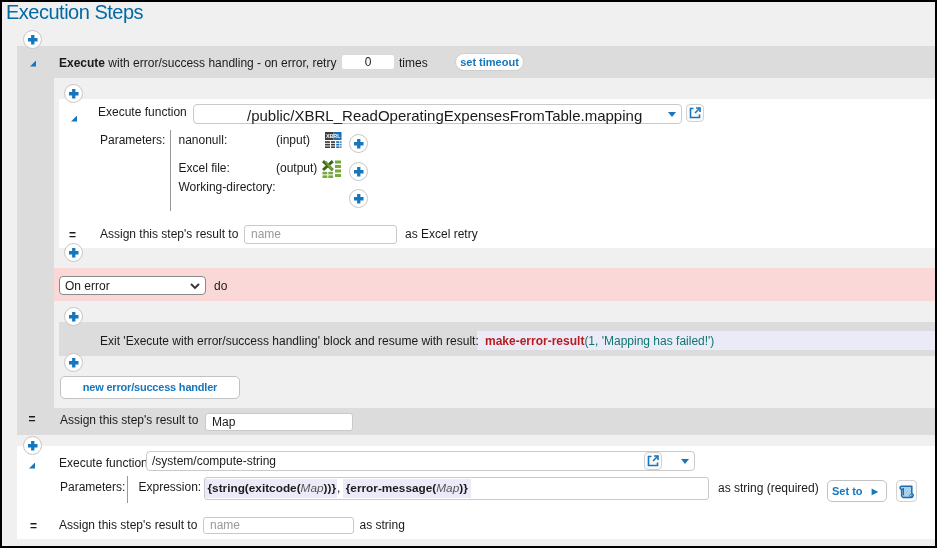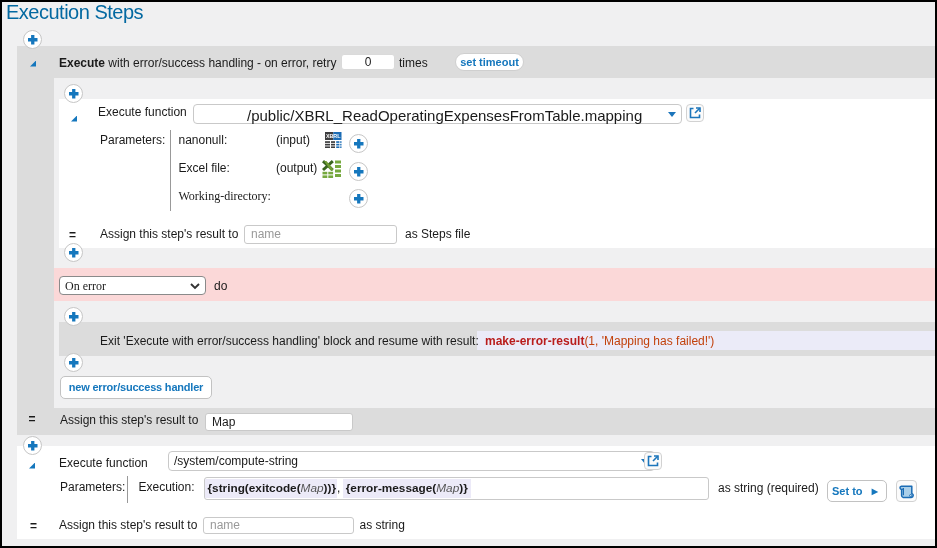--- a/index.html
+++ b/index.html
@@ -60,21 +60,21 @@
       <path d="M7 1 h4 v4" fill="none" stroke="#1b75bb" stroke-width="1.6"></path>
     </svg>
   </div>
 
 <div class="lbl" style="left:100px; top:133px;">Parameters:</div>
 <div class="abs" style="left:169.5px; top:130px; width:1px; height:81px; background:#999;"></div>
 <div class="lbl" style="left:178.5px; top:133px;">nanonull:</div>
 <div class="lbl" style="left:276px; top:133px;text-align:center;">(input)</div>
 <div class="lbl" style="left:178.5px; top:161px;">Excel file:</div>
 <div class="lbl" style="left:276px; top:161px;">(output)</div>
-<div class="lbl" style="left:178.5px; top:189px;font-family:Liberation Serif, serif;">Working-directory:</div>
+<div class="lbl" style="left:178.5px; top:180px;">Working-directory:</div>
 
 <svg class="abs" style="left:324px; top:132px;" width="18" height="16" viewBox="0 0 18 16">
   <rect x="1" y="0" width="8.3" height="8" fill="#3d3d3f"></rect>
   <rect x="9.3" y="0" width="8.2" height="8" fill="#1b6cb5"></rect>
   <text x="9.2" y="6.4" text-anchor="middle" font-family="Liberation Sans" font-size="6" font-weight="bold" fill="#fff" textLength="14.6" lengthAdjust="spacingAndGlyphs">XBRL</text>
   <g fill="#3d3d3f">
     <rect x="1" y="9.2" width="5" height="1.7"></rect>
       <rect x="7" y="9.2" width="4" height="1.7"></rect>
     <rect x="1" y="11.8" width="5" height="1.7"></rect>
       <rect x="7" y="11.8" width="4" height="1.7"></rect>
@@ -121,85 +121,85 @@
   </div>
 <div class="circle" style="left:349px; top:189px;">
     <svg width="9.5" height="9.5" style="left:4.25px;top:4.25px;" viewBox="0 0 9.5 9.5">
       <path d="M3.1 0h3.3v3.1h3.1v3.3H6.4v3.1H3.1V6.4H0V3.1h3.1z" fill="#1577bd"></path>
     </svg>
   </div>
 
 <div class="lbl" style="left:69px; top:227.5px; font-weight:bold;">=</div>
 <div class="lbl" style="left:100px; top:227px;">Assign this step's result to</div>
 <div class="inp" style="left:244px; top:225px; width:153px; height:19px; line-height:17px; padding-left:6px;"><span class="ph">name</span></div>
-<div class="lbl" style="left:405px; top:227px;">as Steps file</div>
+<div class="lbl" style="left:405px; top:227px;">as Excel retry</div>
 
 <div class="circle" style="left:64px; top:243px;">
     <svg width="9.5" height="9.5" style="left:4.25px;top:4.25px;" viewBox="0 0 9.5 9.5">
       <path d="M3.1 0h3.3v3.1h3.1v3.3H6.4v3.1H3.1V6.4H0V3.1h3.1z" fill="#1577bd"></path>
     </svg>
   </div>
 
 <div class="abs" style="left:54px; top:268px; width:881px; height:33px; background:#fbd8d8;"></div>
 <div class="abs" style="left:59px; top:276px; width:147px; height:18.5px; background:#fff; border:1px solid #8a8a8a; border-radius:4px;">
-  <div class="abs" style="left:5px; top:1.5px;font-family:Liberation Serif, serif;">On error</div>
+  <div class="abs" style="left:5px; top:1.5px;">On error</div>
   <svg class="abs" style="right:5px; top:5.5px;" width="10" height="7">
       <path d="M1 1 L5 5 L9 1" fill="none" stroke="#333" stroke-width="1.9"></path>
     </svg>
 </div>
 <div class="lbl" style="left:214px; top:279px;">do</div>
 
 <div class="circle" style="left:64px; top:307px;">
     <svg width="9.5" height="9.5" style="left:4.25px;top:4.25px;" viewBox="0 0 9.5 9.5">
       <path d="M3.1 0h3.3v3.1h3.1v3.3H6.4v3.1H3.1V6.4H0V3.1h3.1z" fill="#1577bd"></path>
     </svg>
   </div>
 
 <div class="abs" style="left:59px; top:322px; width:876px; height:34px; background:#dcdcdc;"></div>
 <div class="abs" style="left:477px; top:331px; width:458px; height:18.5px; background:#ebebf8;"></div>
 <div class="lbl" style="left:100px; top:334px;">Exit 'Execute with error/success handling' block and resume with result:</div>
-<div class="lbl" style="left:485px; top:334px;"><b style="color:#b91c1c;">make-error-result</b><span style="color:#c2410c;">(1, 'Mapping has failed!')</span></div>
+<div class="lbl" style="left:485px; top:334px;"><b style="color:#b91c1c;">make-error-result</b><span style="color:#0f766e;">(1, 'Mapping has failed!')</span></div>
 
 <div class="circle" style="left:64px; top:353px;">
     <svg width="9.5" height="9.5" style="left:4.25px;top:4.25px;" viewBox="0 0 9.5 9.5">
       <path d="M3.1 0h3.3v3.1h3.1v3.3H6.4v3.1H3.1V6.4H0V3.1h3.1z" fill="#1577bd"></path>
     </svg>
   </div>
 
-<div class="pill" style="left:60px; top:376px; width:152px; height:23px; border-radius:5px; font-size:11px; letter-spacing:-0.2px; line-height:21px;">new error/success handler</div>
+<div class="pill" style="left:60px; top:376px; width:180px; height:23px; border-radius:5px; font-size:11px; letter-spacing:-0.2px; line-height:21px;">new error/success handler</div>
 
 <div class="abs" style="left:17px; top:408px; width:918px; height:27px; background:#dcdcdc;"></div>
 <div class="lbl" style="left:28.5px; top:412px; font-weight:bold;">=</div>
 <div class="lbl" style="left:60px; top:413px;">Assign this step's result to</div>
 <div class="inp" style="left:205px; top:412.5px; width:148px; height:18px; line-height:16px; padding-left:6px;">Map</div>
 
 <div class="circle" style="left:23px; top:436px;">
     <svg width="9.5" height="9.5" style="left:4.25px;top:4.25px;" viewBox="0 0 9.5 9.5">
       <path d="M3.1 0h3.3v3.1h3.1v3.3H6.4v3.1H3.1V6.4H0V3.1h3.1z" fill="#1577bd"></path>
     </svg>
   </div>
 
 <div class="abs" style="left:17px; top:446px; width:918px; height:93px; background:#fff;"></div>
 <div class="tri" style="left:29px; top:462.5px;"></div>
 <div class="lbl" style="left:59px; top:455.5px;">Execute function</div>
-<div class="combo" style="left:168px; top:451px; width:487px; height:20px;">
+<div class="combo" style="left:146px; top:451px; width:549px; height:20px;">
   <div class="ctext">/system/compute-string</div>
   <div class="carrow" style="right:5px; top:7px;"></div>
 </div>
 <div class="sqbtn" style="left:644px; top:452px;">
     <svg width="12" height="12" style="position:absolute;left:2px;top:2px;" viewBox="0 0 12 12">
       <path d="M4.5 1.5 H1.5 V10.5 H10.5 V7.5" fill="none" stroke="#1b75bb" stroke-width="1.6"></path>
       <path d="M6 6 L10.7 1.3" stroke="#1b75bb" stroke-width="1.6"></path>
       <path d="M7 1 h4 v4" fill="none" stroke="#1b75bb" stroke-width="1.6"></path>
     </svg>
   </div>
 
 <div class="lbl" style="left:60px; top:479.5px;">Parameters:</div>
 <div class="abs" style="left:127px; top:476px; width:1px; height:27px; background:#999;"></div>
-<div class="lbl" style="left:138.5px; top:479.5px;">Execution:</div>
+<div class="lbl" style="left:138.5px; top:479.5px;">Expression:</div>
 <div class="inp" style="left:203.5px; top:477px; width:505.5px; height:23px;"></div>
 <div class="lbl" style="left:204.5px; top:479px; line-height:19px;"><span style="background:#eceaf8; font-weight:bold; font-size:11.8px; padding:2px 1px 3px 3px;">{string(exitcode(<i style="color:#555; font-weight:normal;">Map</i>))}</span>, <span style="background:#eceaf8; font-weight:bold; font-size:11.8px; padding:2px 3px 3px;">{error-message(<i style="color:#555; font-weight:normal;">Map</i>)}</span></div>
 <div class="lbl" style="left:718px; top:481px;">as string (required)</div>
 <div class="pill" style="left:827px; top:480px; width:60px; height:22px; border-radius:5px; font-size:11px; line-height:20px; text-align:left; padding-left:4px;">Set to<span style="font-size:8px; position:absolute; right:8px; top:1px;">▶</span></div>
 <div class="sqbtn" style="left:896px; top:480px; width:21px; height:22px;">
   <svg width="16" height="16" style="position:absolute;left:2px;top:2.5px;" viewBox="0 0 16 16">
     <path d="M5.2 2.2 L12.8 2.2 L12.8 9.5 L13.2 9.6 Q14.4 10.2 14.2 11.7 Q14 13.4 12.2 13.6 L5.5 13.6 L4 13.4 Q2.6 13 2.6 11.6 L2.6 5.4 L2 5.3 Q1 4.9 1 3.8 Q1 2.5 2.4 2.3 Z" fill="#aacfe9" stroke="#1b6cb5" stroke-width="1.5" stroke-linejoin="round"></path>
     <path d="M2.6 5.4 Q4.2 5.6 4.4 4 L4.4 11.2" fill="none" stroke="#1b6cb5" stroke-width="1.2"></path>
     <circle cx="11.7" cy="11.6" r="1.1" fill="#d8ecf8" stroke="#1b6cb5" stroke-width="1"></circle>
   </svg>

